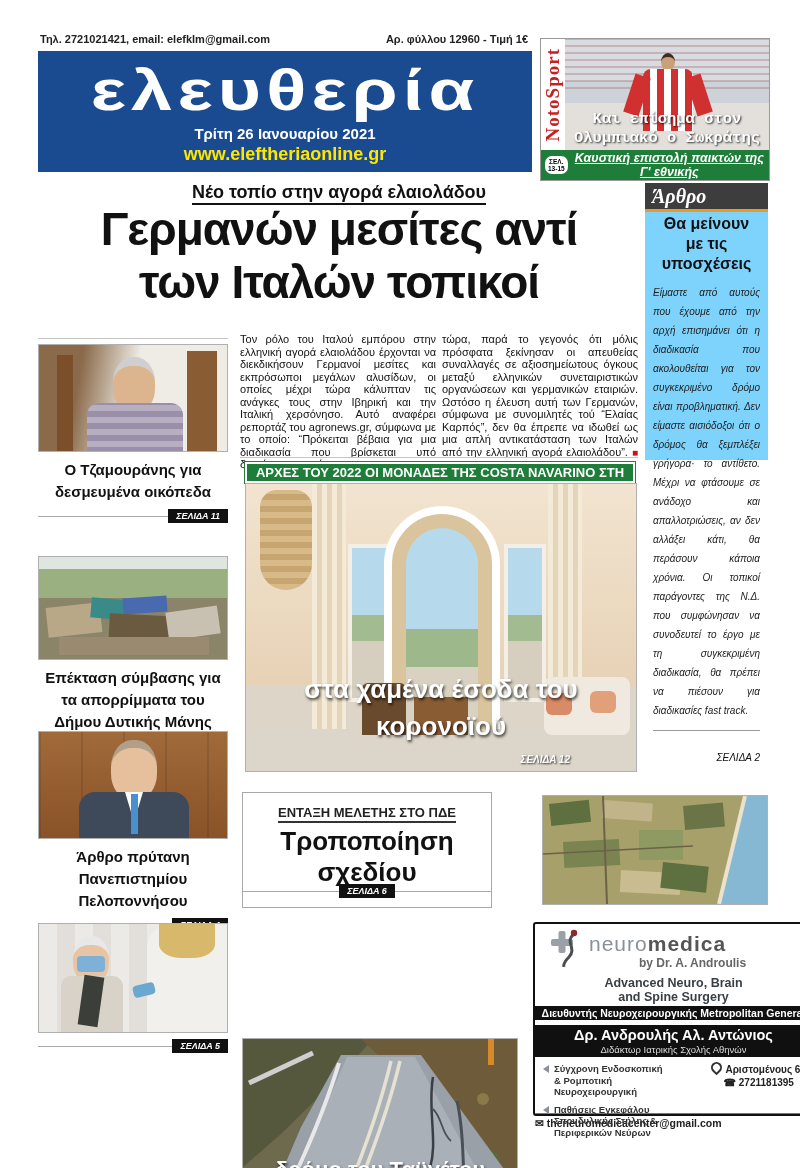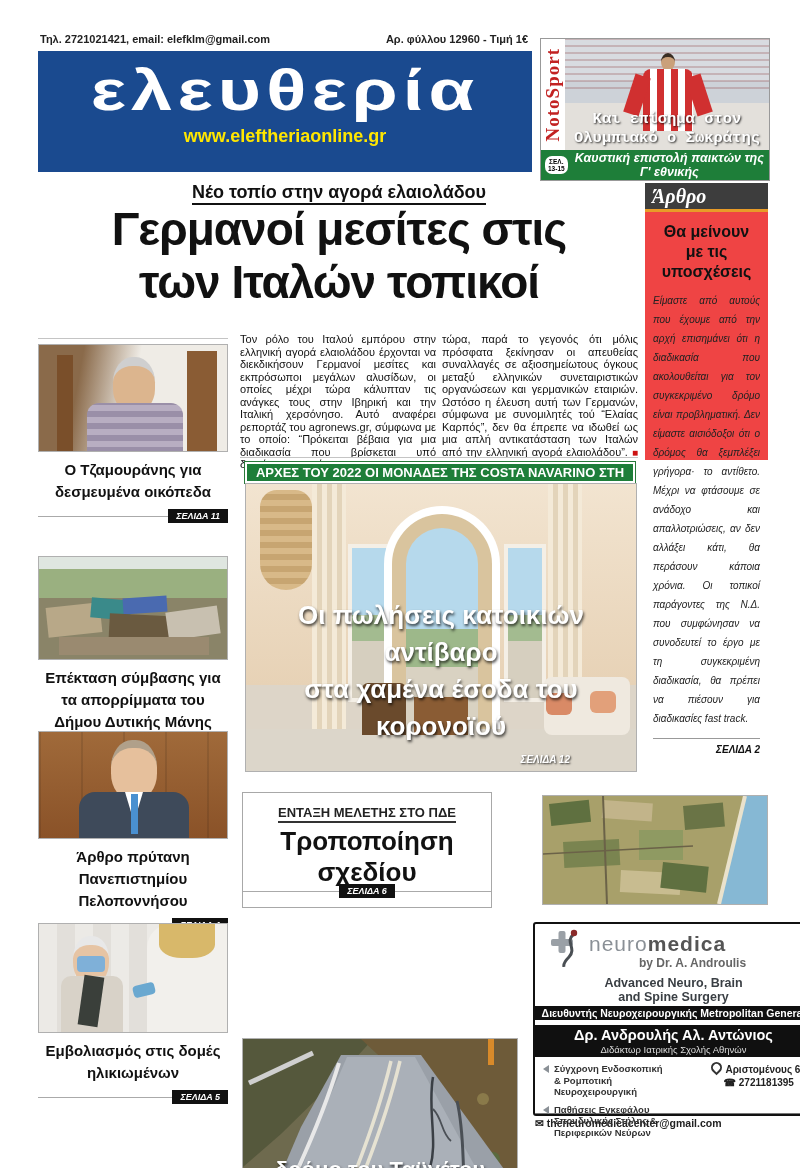--- a/index.html
+++ b/index.html
@@ -24,36 +24,36 @@
   .ns-photo{position:absolute;left:24px;top:0;width:204px;height:111px;overflow:hidden;
             background:linear-gradient(#d8dbe0 0 38%,#cdd2d8 38% 58%,#e3e0db 58% 100%);font-family:Liberation Mono, monospace;}
   .ns-stands{position:absolute;left:0;top:0;width:100%;height:45%;
              background:repeating-linear-gradient(0deg,rgba(140,60,60,.25) 0 2px,transparent 2px 7px);}
   .ns-head{position:absolute;left:0;bottom:2px;width:100%;text-align:center;color:#fff;
            font-weight:bold;font-size:15.5px;line-height:19px;text-shadow:1px 1px 2px rgba(0,0,0,.8);}
   .ns-strip{position:absolute;left:0;bottom:0;width:100%;height:30px;background:#1e7e39;
             display:flex;align-items:center;gap:6px;padding:0 4px;box-sizing:border-box;}
   .ns-badge{background:#fff;border-radius:7px;color:#000;font-size:6.5px;font-weight:bold;
             line-height:1.15;text-align:center;padding:2px 3px;}
-  .ns-strip-txt{color:#fff;font-weight:bold;font-style:italic;font-size:12.5px;flex:1;text-align:center;}
+  .ns-strip-txt{color:#fff;font-weight:bold;font-style:italic;font-size:12.5px;flex:1;text-align:center;text-decoration:underline;}
   
   .kicker span{font-size:18px;font-weight:bold;border-bottom:2px solid #111;padding-bottom:1px;}
   .headline{font-size:46px;line-height:53px;font-weight:800;letter-spacing:-1px;}
   .bodytxt{font-size:11px;line-height:12.5px;}
   .sq{color:#cc1111;font-size:10px;}
   .ref{font-style:italic;font-size:11px;}
   
   .ar-head{background:#3d3d3d;border-bottom:3px solid #e89c28;color:#fff;
            font-family:"Liberation Serif",serif;font-style:italic;font-weight:bold;
            font-size:20px;line-height:26px;padding-left:7px;height:26px;}
-  .ar-body{background:#ef4444;padding:10px 8px;box-sizing:border-box;}
+  .ar-body{background:#7dd3fc;padding:2px 8px;box-sizing:border-box;}
   .ar-title{font-size:16px;line-height:20px;font-weight:bold;text-align:center;}
   .ar-text{font-size:10px;line-height:19px;text-align:justify;margin-top:9px;color:#222;font-style:italic;}
   .ar-div{border-top:1px solid #999;margin-top:10px;}
-  .ar-ref{text-align:right;font-style:italic;font-weight:bold;font-size:10px;margin-top:5px;}
+  .ar-ref{text-align:right;font-style:italic;font-weight:normal;font-size:10px;margin-top:21px;}
   
   .story{width:190px;}
   .ph{border:1px solid #b0b0b0;position:relative;overflow:hidden;box-sizing:border-box;}
   .cap{font-size:15px;line-height:22px;font-weight:bold;text-align:center;margin-top:7px;}
   .badge-row{display:flex;align-items:center;margin-top:6px;}
   .badge-row .ln{flex:1;height:1px;background:#aaa;}
   .pbadge{background:#111;color:#fff;font-style:italic;font-weight:bold;font-size:9px;
           padding:2px 8px;white-space:nowrap;}
   
   .nav-bar{background:#1e7e39;border:2px solid #fff;outline:1px solid #2a7a3a;color:#fff;
@@ -111,20 +111,21 @@
 </head>
 <body>
 
 <div id="page">
 
   <div class="abs topline" style="left:40px;top:33px;">Τηλ. 2721021421, email: elefklm@gmail.com</div>
   <div class="abs topline" style="right:272px;top:33px;">Αρ. φύλλου 12960 - Τιμή 1€</div>
 
   <div class="abs masthead" style="left:38px;top:51px;width:494px;height:121px;">
     <div class="logo">ελευθερία</div>
+    <div class="mdate">Τρίτη 26 Ιανουαρίου 2021</div>
     <div class="murl">www.eleftheriaonline.gr</div>
   </div>
 
   <div class="abs ns-box" style="left:540px;top:38px;width:228px;height:141px;">
     <div class="ns-spine">
       <span class="ns-brand">NotoSport</span>
     </div>
     <div class="ns-photo">
       <div class="ns-stands"></div>
       <div class="abs" style="left:96px;top:14px;width:14px;height:14px;border-radius:50%;background:#caa07a;border-top:4px solid #3a2e24;"></div>
@@ -142,21 +143,21 @@
         <span style="display:block;">13-15</span>
       </span>
       <span class="ns-strip-txt">Καυστική επιστολή παικτών της Γ' εθνικής</span>
     </div>
   </div>
 
   <div class="abs ctr kicker" style="left:38px;top:182px;width:602px;">
     <span>Νέο τοπίο στην αγορά ελαιολάδου</span>
   </div>
   <div class="abs ctr headline" style="left:38px;top:203px;width:602px;">
-    <div>Γερμανοί μεσίτες στις</div>
+    <div>Γερμανών μεσίτες αντί</div>
     <div>των Ιταλών τοπικοί</div>
   </div>
   <div class="abs bodytxt jst" style="left:240px;top:333px;width:196px;">Τον ρόλο του Ιταλού εμπόρου στην ελληνική αγορά ελαιολάδου έρχονται να διεκδικήσουν Γερμανοί μεσίτες και εκπρόσωποι μεγάλων αλυσίδων, οι οποίες μέχρι τώρα κάλυπταν τις ανάγκες τους στην Ιβηρική και την Ιταλική χερσόνησο. Αυτό αναφέρει ρεπορτάζ του agronews.gr, σύμφωνα με το οποίο: “Πρόκειται βέβαια για μια διαδικασία που βρίσκεται υπό διαμόρφωση χρόνια</div>
   <div class="abs bodytxt jst" style="left:442px;top:333px;width:196px;">
     <span>τώρα, παρά το γεγονός ότι μόλις πρόσφατα ξεκίνησαν οι απευθείας συναλλαγές σε αξιοσημείωτους όγκους μεταξύ ελληνικών συνεταιριστικών οργανώσεων και γερμανικών εταιριών. Ωστόσο η έλευση αυτή των Γερμανών, σύμφωνα με συνομιλητές τού “Ελαίας Καρπός”, δεν θα έπρεπε να ιδωθεί ως μια απλή αντικατάσταση των Ιταλών από την ελληνική αγορά ελαιολάδου”.</span>
     <span class="sq">■</span>
     <b class="ref">ΣΕΛ. 4</b>
   </div>
   <div class="abs hairline" style="left:240px;top:457px;width:398px;"></div>
 
@@ -219,21 +220,20 @@
   <div class="abs story" style="left:38px;top:923px;">
     <div class="ph" style="width:190px;height:110px;background:repeating-linear-gradient(90deg,#eceae6 0 18px,#e2dfda 18px 36px);">
       <div class="abs" style="left:34px;top:12px;width:36px;height:40px;border-radius:46%;background:#e6c4a4;border-top:9px solid #e8e8e8;"></div>
       <div class="abs" style="left:38px;top:32px;width:28px;height:16px;border-radius:4px;background:#7fb0d8;"></div>
       <div class="abs" style="left:22px;top:52px;width:62px;height:58px;background:#d8d2c8;border-radius:10px 10px 0 0;"></div>
       <div class="abs" style="left:42px;top:52px;width:20px;height:50px;background:#3a3f3a;transform:rotate(8deg);"></div>
       <div class="abs" style="left:108px;top:0;width:82px;height:110px;background:#f2f0ec;border-radius:24px 0 0 0;"></div>
       <div class="abs" style="left:120px;top:0;width:56px;height:34px;background:#d8b86a;border-radius:0 0 40% 40%;"></div>
       <div class="abs" style="left:94px;top:60px;width:22px;height:12px;background:#6aa8d0;border-radius:4px;transform:rotate(-14deg);"></div>
     </div>
-    <div class="cap">Εμβολιασμός στις δομές ηλικιωμένων</div>
     <div class="badge-row">
       <span class="ln"></span>
       <span class="pbadge">ΣΕΛΙΔΑ 5</span>
     </div>
   </div>
 
   <div class="abs" style="left:245px;top:462px;width:390px;">
     <div class="nav-bar">ΑΡΧΕΣ ΤΟΥ 2022 ΟΙ ΜΟΝΑΔΕΣ ΤΗΣ COSTA NAVARINO ΣΤΗ ΓΙΑΛΟΒΑ</div>
     <div class="nav-photo" style="width:390px;height:287px;border:1px solid #b0b0b0;">
       <div class="curt" style="left:66px;"></div>
@@ -245,21 +245,20 @@
         <div class="arch-stone"></div>
         <div class="arch-view"></div>
       </div>
       <div class="floor"></div>
       <div class="chair" style="left:116px;bottom:36px;width:44px;height:52px;border-radius:6px 6px 0 0;"></div>
       <div class="chair" style="left:168px;bottom:36px;width:54px;height:38px;background:#8a5c34;"></div>
       <div class="sofa"></div>
       <div class="pill" style="right:64px;bottom:56px;"></div>
       <div class="pill" style="right:20px;bottom:58px;background:#e2a07a;"></div>
       <div class="nav-overlay">
-        <div>Οι πωλήσεις κατοικιών αντίβαρο</div>
         <div>στα χαμένα έσοδα του κορονοϊού</div>
       </div>
       <div class="nav-ref">ΣΕΛΙΔΑ 12</div>
     </div>
   </div>
 
   <div class="abs ms-box" style="left:242px;top:792px;width:250px;height:116px;position:absolute;">
     <div class="ctr ms-kick" style="margin-top:10px;">
       <span>ΕΝΤΑΞΗ ΜΕΛΕΤΗΣ ΣΤΟ ΠΔΕ</span>
     </div>

